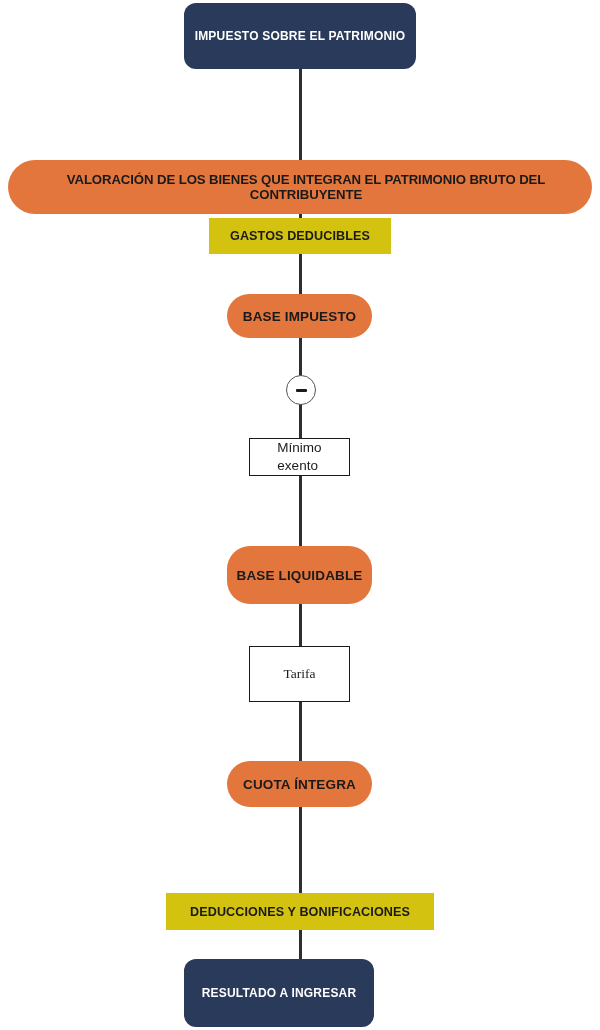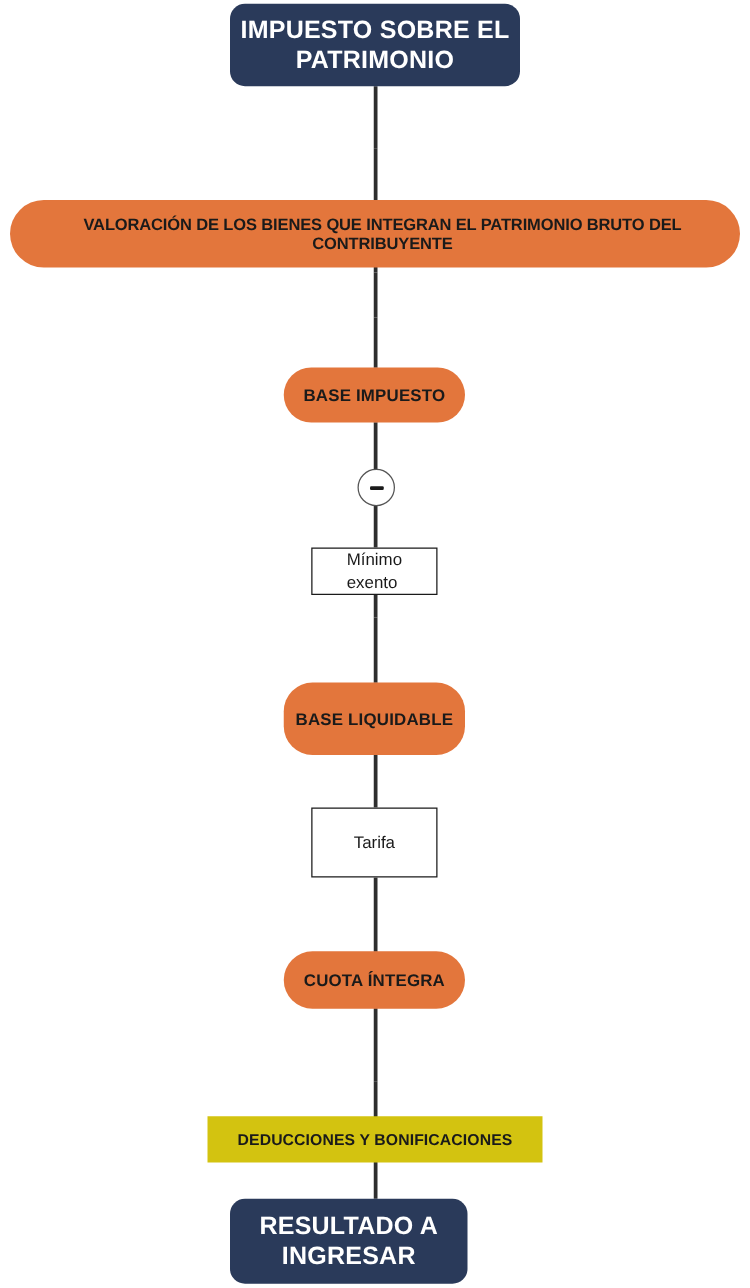--- a/index.html
+++ b/index.html
@@ -40,21 +40,21 @@
     box-sizing: border-box;
     text-align: center;
   }
 
   
   .terminal {
     background: #2a3a5a;
     color: #ffffff;
     border-radius: 12px;
     font-weight: bold;
-    font-size: 20px;
+    font-size: 12px;
     letter-spacing: 0.2px;
     line-height: 1.22;
   }
 
   
   .pill {
     background: #e3763c;
     color: #1a1a1a;
     font-size: 13.5px;
     font-weight: 600;
@@ -140,40 +140,43 @@
   <div class="spine" style="top:902px; height:57px;"></div>
 
   <div class="node terminal" style="left:184px; top:3px; width:232px; height:66px;">
     <span>IMPUESTO SOBRE EL PATRIMONIO</span>
   </div>
 
   <div class="node banner" style="left:8px; top:119px; width:584px; height:54px; border-radius:27px;">
     <span>VALORACIÓN DE LOS BIENES QUE INTEGRAN EL PATRIMONIO BRUTO DEL CONTRIBUYENTE</span>
   </div>
 
+  <div class="node yellow" style="left:209px; top:218px; width:182px; height:36px;">
+    <span>GASTOS DEDUCIBLES</span>
+  </div>
 
   <div class="node pill" style="left:227px; top:294px; width:145px; height:44px; border-radius:22px;">
     <span>BASE IMPUESTO</span>
   </div>
 
   <div class="opcircle" style="left:286px; top:375px; width:28px; height:28px;">
     <span class="opglyph"></span>
   </div>
 
   <div class="node plainbox" style="left:249px; top:438px; width:101px; height:38px;">
     <span class="boxtext">Mínimo
 exento</span>
   </div>
 
   <div class="node pill" style="left:227px; top:546px; width:145px; height:58px; border-radius:23px;align-items:center;">
     <span>BASE LIQUIDABLE</span>
   </div>
 
   <div class="node plainbox" style="left:249px; top:646px; width:101px; height:56px;">
-    <span class="boxtext" style="text-align:right;">Tarifa</span>
+    <span class="boxtext" style="text-align:right;font-family:Liberation Serif, serif;">Tarifa</span>
   </div>
 
   <div class="node pill" style="left:227px; top:761px; width:145px; height:46px; border-radius:23px;">
     <span>CUOTA ÍNTEGRA</span>
   </div>
 
   <div class="node yellow" style="left:166px; top:865px; width:268px; height:37px;margin-top:28px;">
     <span>DEDUCCIONES Y BONIFICACIONES</span>
   </div>
 

